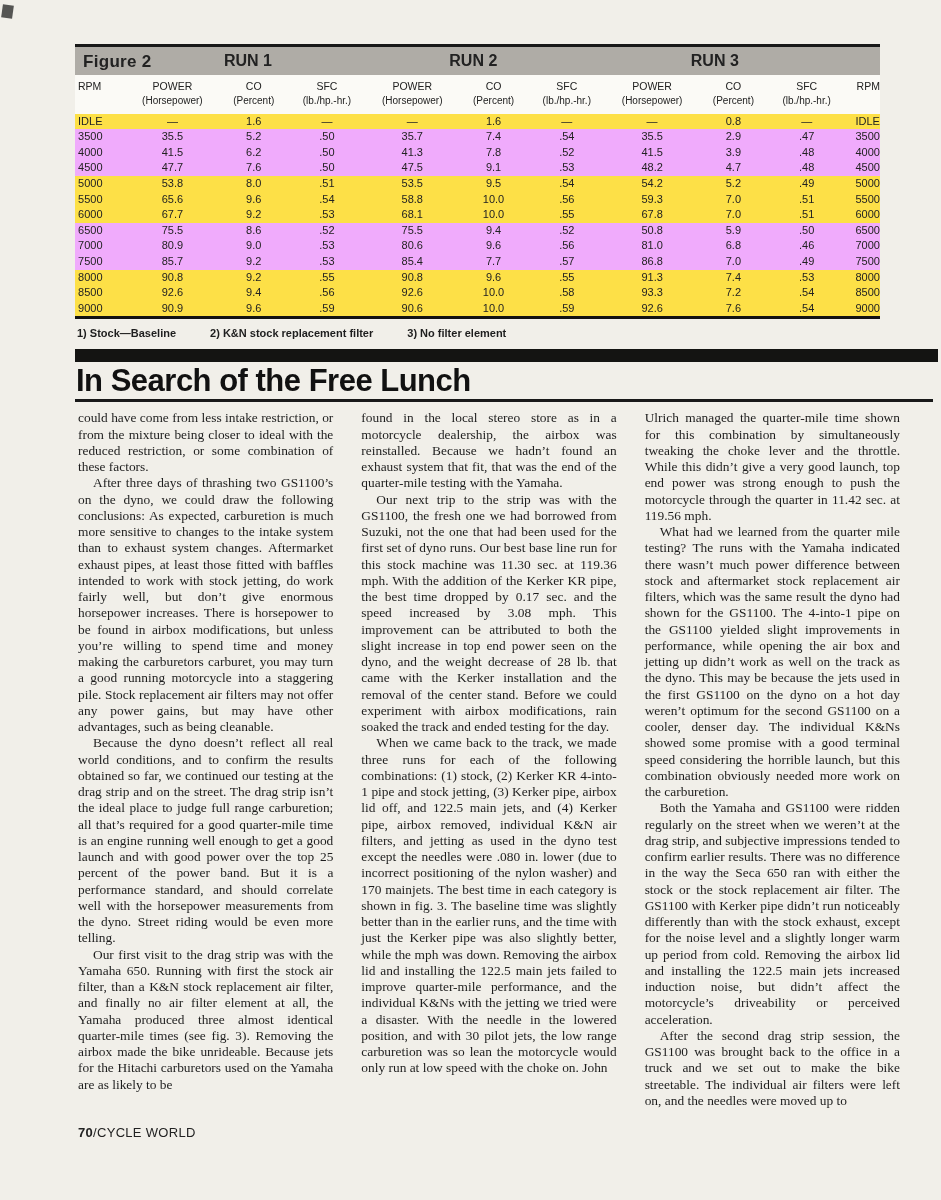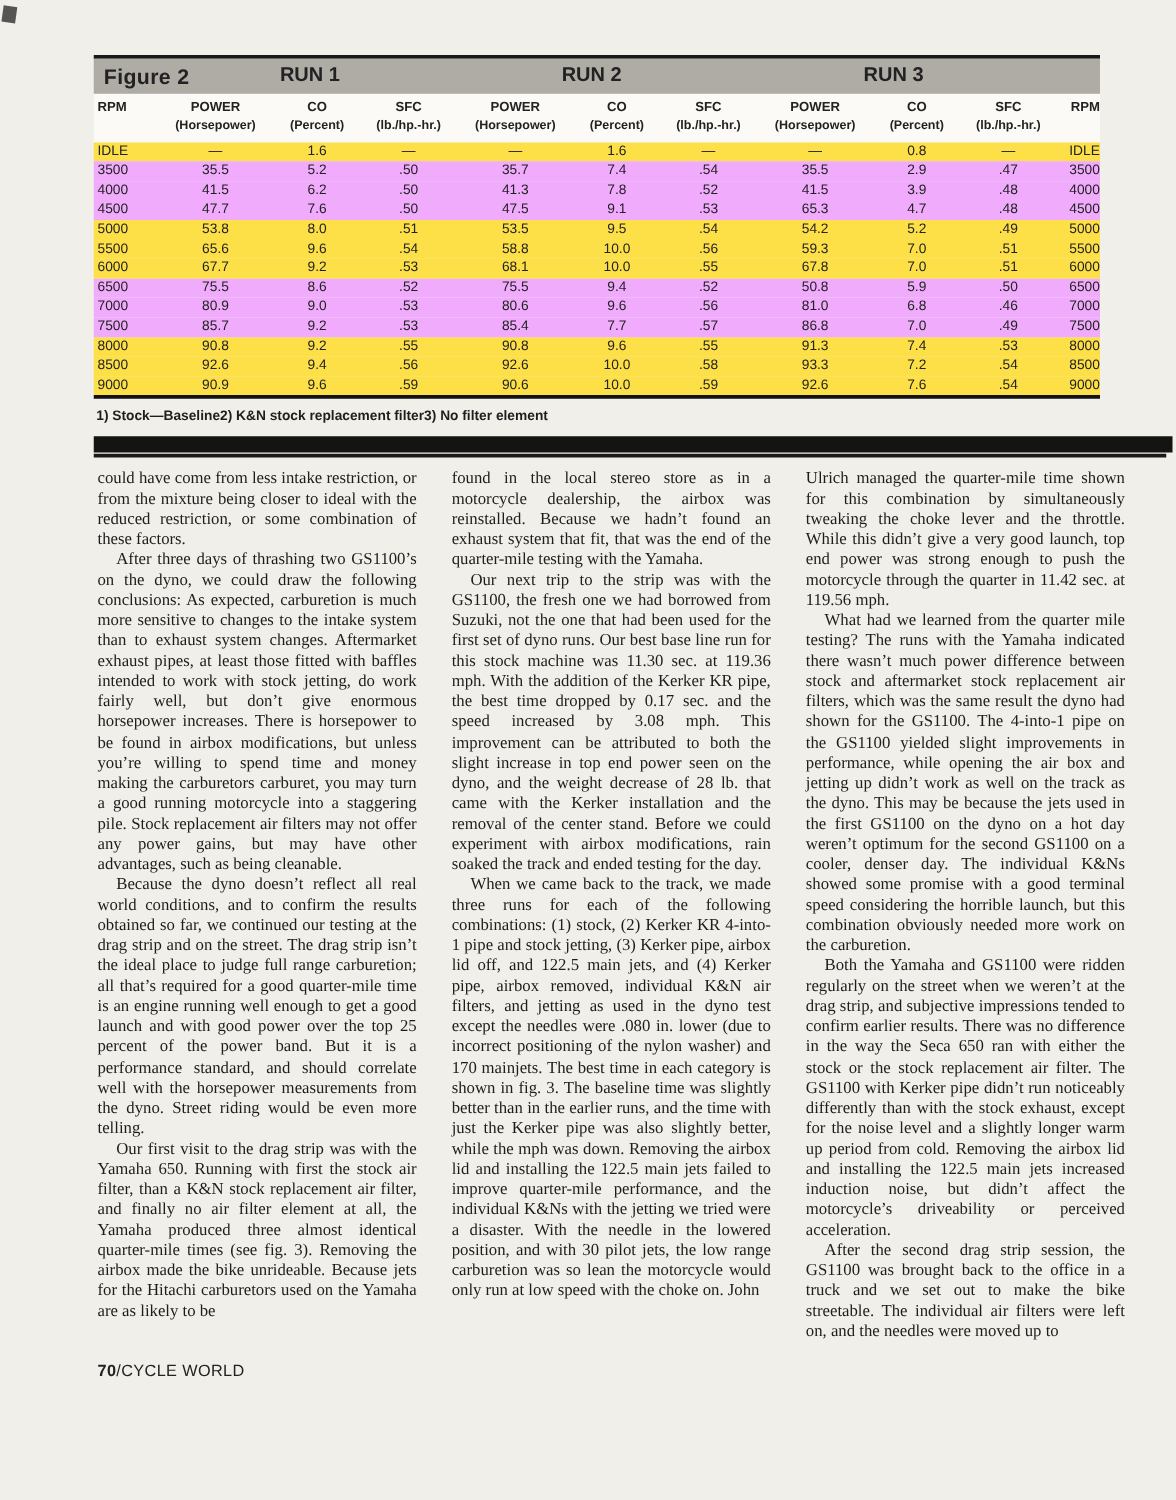--- a/index.html
+++ b/index.html
@@ -31,36 +31,36 @@
   .run-band .run1{left:18.5%;}
   .run-band .run2{left:46.5%;}
   .run-band .run3{left:76.5%;}
   .tgrid{
     display:grid;
     grid-template-columns:6.3% 11.6% 8.6% 9.6% 11.6% 8.6% 9.6% 11.6% 8.6% 9.6% 4.3%;
   }
   .col-band{
     background:#fbfaf6;
     padding:5px 0 7px 0;
-    font-weight:bold;font-size:10.5px;line-height:1.3;
+    font-weight:normal;font-size:10.5px;line-height:1.3;
     text-align:center;color:#222;
   }
   .col-band .sub{font-size:10px;}
   .col-band .rpm-l{text-align:left;padding-left:6%;}
   .col-band .rpm-r{text-align:right;}
   .trow{
     font-size:11px;line-height:15.6px;height:15.6px;
     background:#f0abfc;text-align:center;color:#222;
   }
   .trow.shaded{background:#fde047;}
   .trow .c0{text-align:left;padding-left:6%;}
   .trow .c10{text-align:right;}
   .footnotes{
     background:transparent;
-    display:flex;
+    display:flex;gap:34px;
     font-weight:bold;font-size:11px;
     padding:8px 0 7px 2px;color:#1e1e1e;
   }
   
   .black-bar{
     margin:3px 3px 0 75px;height:13px;background:#141412;
   }
   .headline{
     margin:1px 3px 0 76px;
     font-size:31px;line-height:35px;font-weight:800;
@@ -190,21 +190,21 @@
           <div class="c10">4000</div>
         </div>
         <div class="trow tgrid">
           <div class="c0">4500</div>
           <div class="c1">47.7</div>
           <div class="c2">7.6</div>
           <div class="c3">.50</div>
           <div class="c4">47.5</div>
           <div class="c5">9.1</div>
           <div class="c6">.53</div>
-          <div class="c7">65.3</div>
+          <div class="c7">48.2</div>
           <div class="c8">4.7</div>
           <div class="c9">.48</div>
           <div class="c10">4500</div>
         </div>
         <div class="trow tgrid shaded">
           <div class="c0">5000</div>
           <div class="c1">53.8</div>
           <div class="c2">8.0</div>
           <div class="c3">.51</div>
           <div class="c4">53.5</div>
@@ -323,20 +323,21 @@
   </div>
 
   <div class="footnotes" style="margin-left:75px;">
     <span>1) Stock—Baseline</span>
     <span>2) K&amp;N stock replacement filter</span>
     <span>3) No filter element</span>
   </div>
 
   <div class="black-bar"></div>
 
+  <h1 class="headline">In Search of the Free Lunch</h1>
   <div class="rule"></div>
 
   <div class="article">
     <div class="col">
         <p>could have come from less intake restriction, or from the mixture being closer to ideal with the reduced restriction, or some combination of these factors.</p>
         <p class="indent">After three days of thrashing two GS1100’s on the dyno, we could draw the following conclusions: As expected, carburetion is much more sensitive to changes to the intake system than to exhaust system changes. Aftermarket exhaust pipes, at least those fitted with baffles intended to work with stock jetting, do work fairly well, but don’t give enormous horsepower increases. There is horsepower to be found in airbox modifications, but unless you’re willing to spend time and money making the carburetors carburet, you may turn a good running motorcycle into a staggering pile. Stock replacement air filters may not offer any power gains, but may have other advantages, such as being cleanable.</p>
         <p class="indent">Because the dyno doesn’t reflect all real world conditions, and to confirm the results obtained so far, we continued our testing at the drag strip and on the street. The drag strip isn’t the ideal place to judge full range carburetion; all that’s required for a good quarter-mile time is an engine running well enough to get a good launch and with good power over the top 25 percent of the power band. But it is a performance standard, and should correlate well with the horsepower measurements from the dyno. Street riding would be even more telling.</p>
         <p class="indent">Our first visit to the drag strip was with the Yamaha 650. Running with first the stock air filter, than a K&amp;N stock replacement air filter, and finally no air filter element at all, the Yamaha produced three almost identical quarter-mile times (see fig. 3). Removing the airbox made the bike unrideable. Because jets for the Hitachi carburetors used on the Yamaha are as likely to be</p>
       </div>
     <div class="col">

